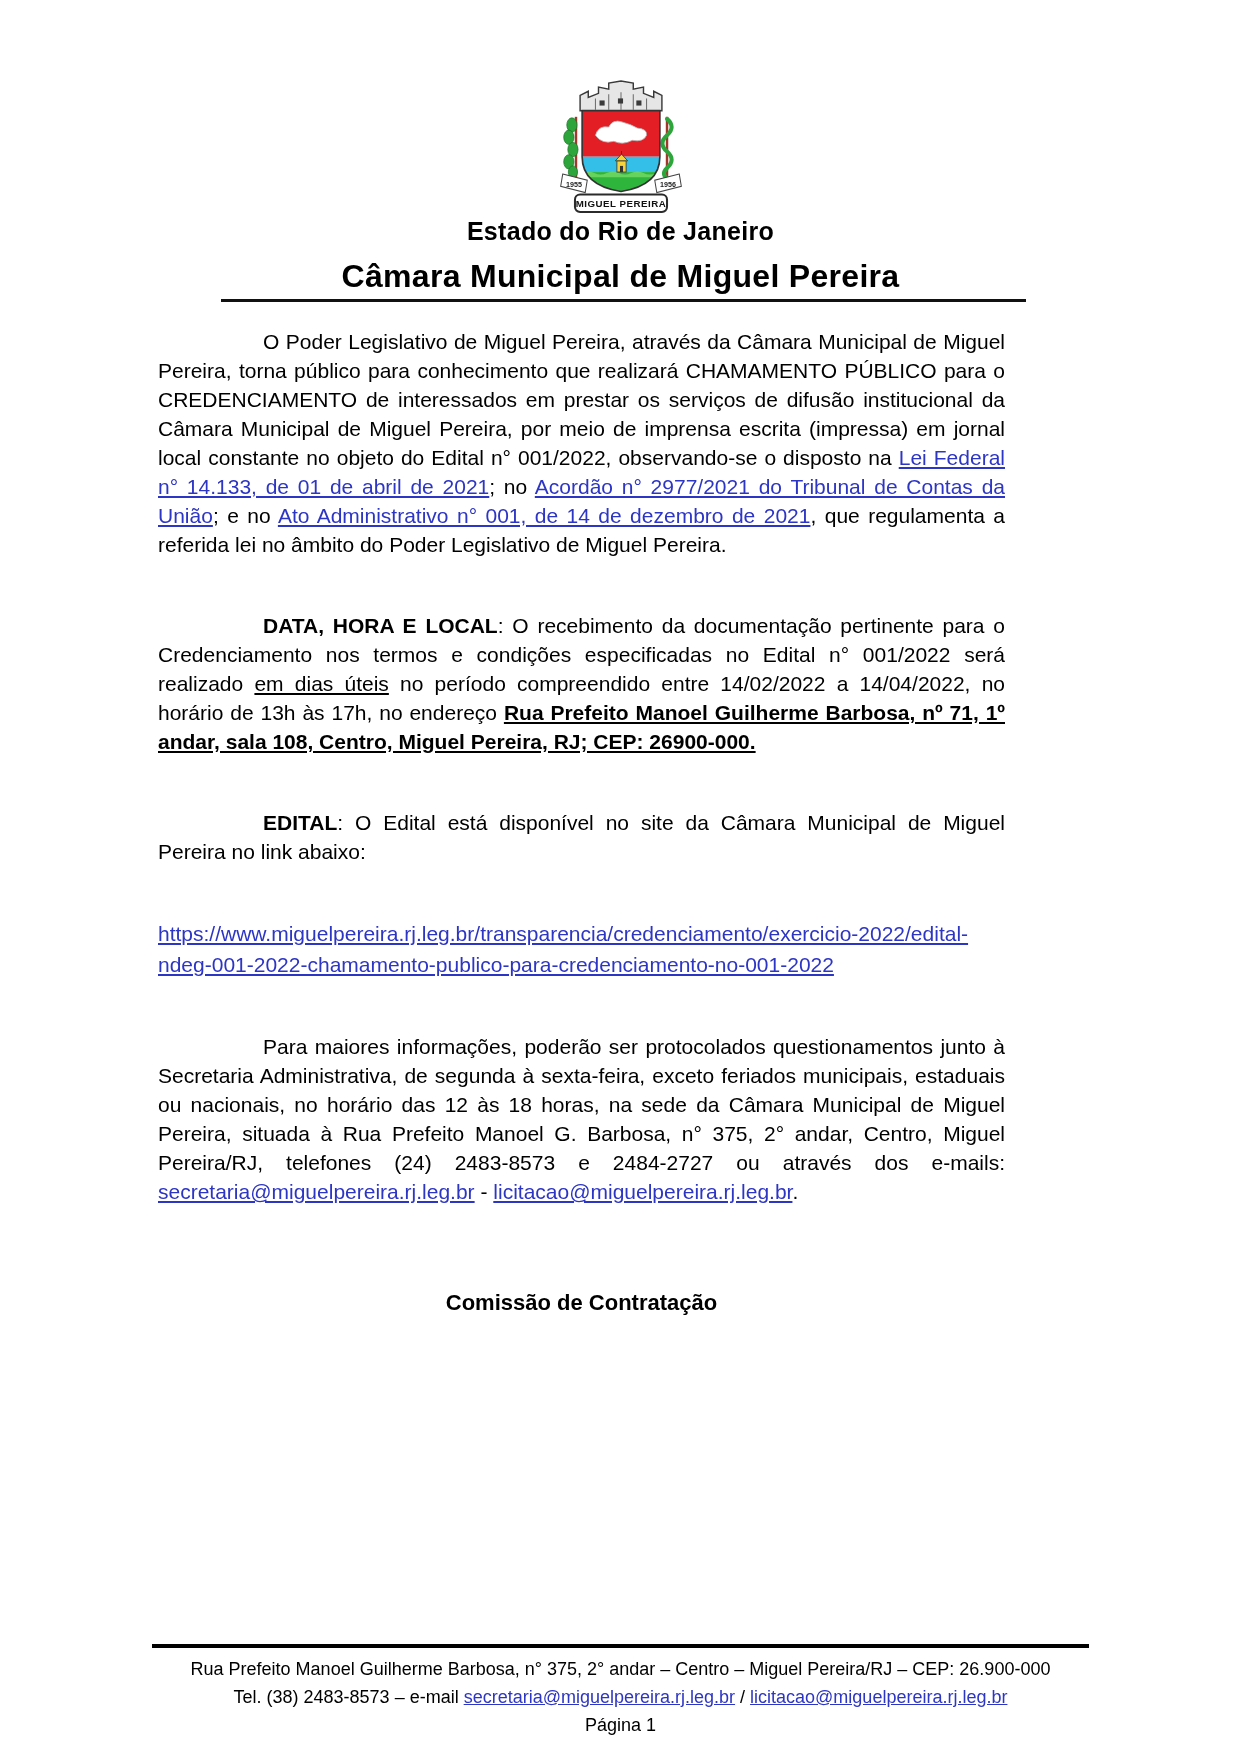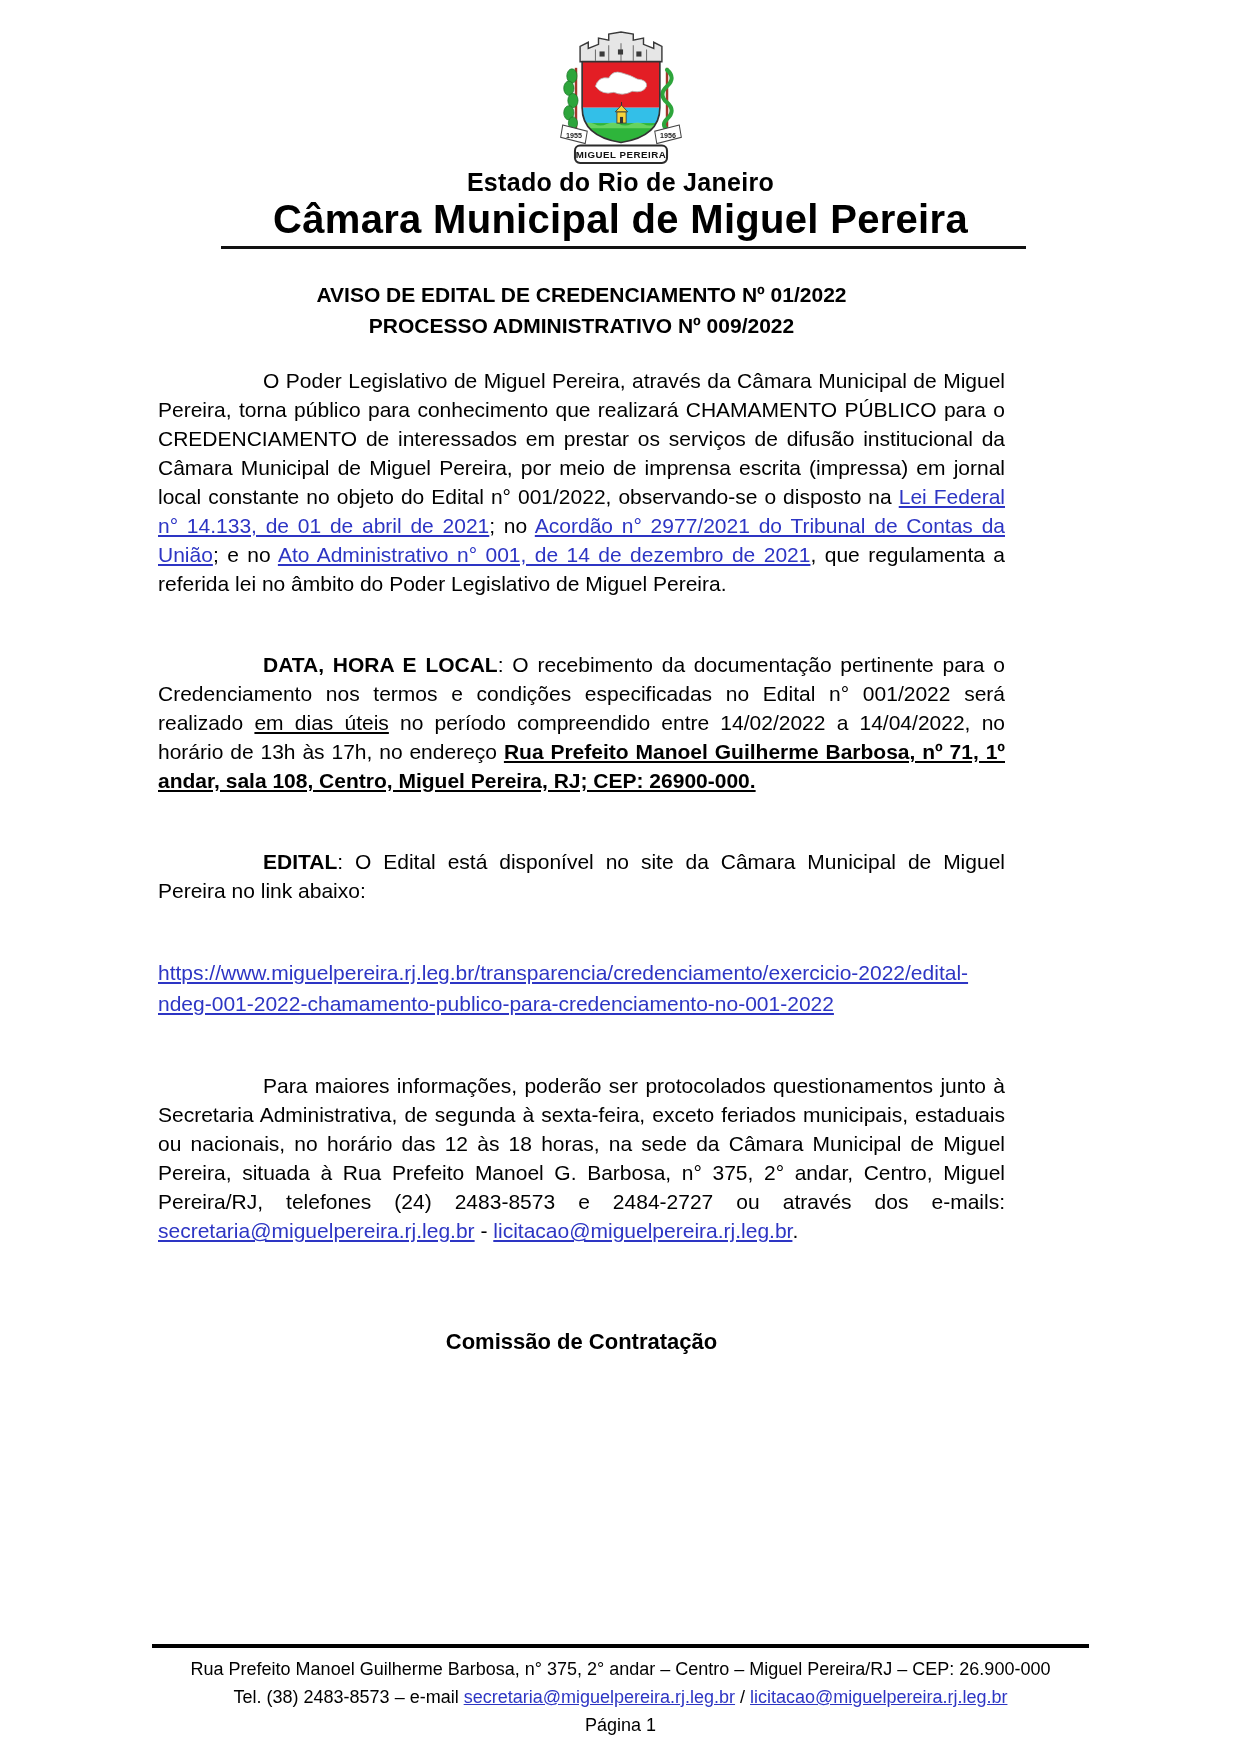--- a/index.html
+++ b/index.html
@@ -8,24 +8,24 @@
     background: #ffffff;
     font-family: "Liberation Sans", "DejaVu Sans", sans-serif;
     color: #000;
   }
   .page {
     position: relative;
     width: 1241px; height: 1755px;
     background: #ffffff;
     overflow: hidden;
   }
-  .header { text-align: center; padding-top: 31px; }
+  .header { text-align: center; padding-top: 80px; }
   .crest { display: block; margin: 0 auto; width: 176px; height: 135px; }
   .state-line { font-size: 25px; font-weight: bold; margin-top: 2px; letter-spacing: 0.3px; }
-  .org-line { font-size: 40px; font-weight: bold; margin-top: 0; letter-spacing: 0.3px; }
+  .org-line { font-size: 32px; font-weight: bold; margin-top: 12px; letter-spacing: 0.3px; }
   .header-rule { width: 805px; margin: 4px auto 0 auto; border-top: 3px solid #111; position: relative; left: 3px; }
 
   .content { margin-left: 158px; width: 847px; }
 
   .doc-title { text-align: center; font-weight: bold; font-size: 21px; line-height: 31px; margin-top: 30px; }
 
   .para {
     font-size: 21px; line-height: 29px;
     text-align: justify;
     text-indent: 105px;
@@ -126,24 +126,20 @@
         <text x="85" y="124.5" text-anchor="middle" font-size="9.5" font-weight="bold" letter-spacing="0.5" fill="#111">MIGUEL PEREIRA</text>
       </g>
     </svg>
     <div class="state-line">Estado do Rio de Janeiro</div>
     <div class="org-line">Câmara Municipal de Miguel Pereira</div>
     <div class="header-rule"></div>
   </div>
 
   <div class="content">
 
-    <div class="doc-title">
-      <div>AVISO DE EDITAL DE CREDENCIAMENTO Nº 01/2022</div>
-      <div>PROCESSO ADMINISTRATIVO Nº 009/2022</div>
-    </div>
 
     <p class="para mt-first"><span>O Poder Legislativo de Miguel Pereira, através da Câmara Municipal de Miguel Pereira, torna público para conhecimento que realizará CHAMAMENTO PÚBLICO para o CREDENCIAMENTO de interessados em prestar os serviços de difusão institucional da Câmara Municipal de Miguel Pereira, por meio de imprensa escrita (impressa) em jornal local constante no objeto do Edital n° 001/2022, observando-se o disposto na </span><a class="lnk">Lei Federal n° 14.133, de 01 de abril de 2021</a><span>; no </span><a class="lnk">Acordão n° 2977/2021 do Tribunal de Contas da União</a><span>; e no </span><a class="lnk">Ato Administrativo n° 001, de 14 de dezembro de 2021</a><span>, que regulamenta a referida lei no âmbito do Poder Legislativo de Miguel Pereira.</span></p>
 
     <p class="para mt-para"><span class="b">DATA, HORA E LOCAL</span><span>: O recebimento da documentação pertinente para o Credenciamento nos termos e condições especificadas no Edital n° 001/2022 será realizado </span><span class="u">em dias úteis</span><span> no período compreendido entre 14/02/2022 a 14/04/2022, no horário de 13h às 17h, no endereço </span><span class="b u">Rua Prefeito Manoel Guilherme Barbosa, nº 71, 1º andar, sala 108, Centro, Miguel Pereira, RJ; CEP: 26900-000.</span></p>
 
     <p class="para mt-para"><span class="b">EDITAL</span><span>: O Edital está disponível no site da Câmara Municipal de Miguel Pereira no link abaixo:</span></p>
 
     <div class="link-block"><a class="lnk">https://www.miguelpereira.rj.leg.br/transparencia/credenciamento/exercicio-2022/edital-ndeg-001-2022-chamamento-publico-para-credenciamento-no-001-2022</a></div>
 
     <p class="para mt-para"><span>Para maiores informações, poderão ser protocolados questionamentos junto à Secretaria Administrativa, de segunda à sexta-feira, exceto feriados municipais, estaduais ou nacionais, no horário das 12 às 18 horas, na sede da Câmara Municipal de Miguel Pereira, situada à Rua Prefeito Manoel G. Barbosa, n° 375, 2° andar, Centro, Miguel Pereira/RJ, telefones (24) 2483-8573 e 2484-2727 ou através dos e-mails: </span><a class="lnk">secretaria@miguelpereira.rj.leg.br</a><span> - </span><a class="lnk">licitacao@miguelpereira.rj.leg.br</a><span>.</span></p>

